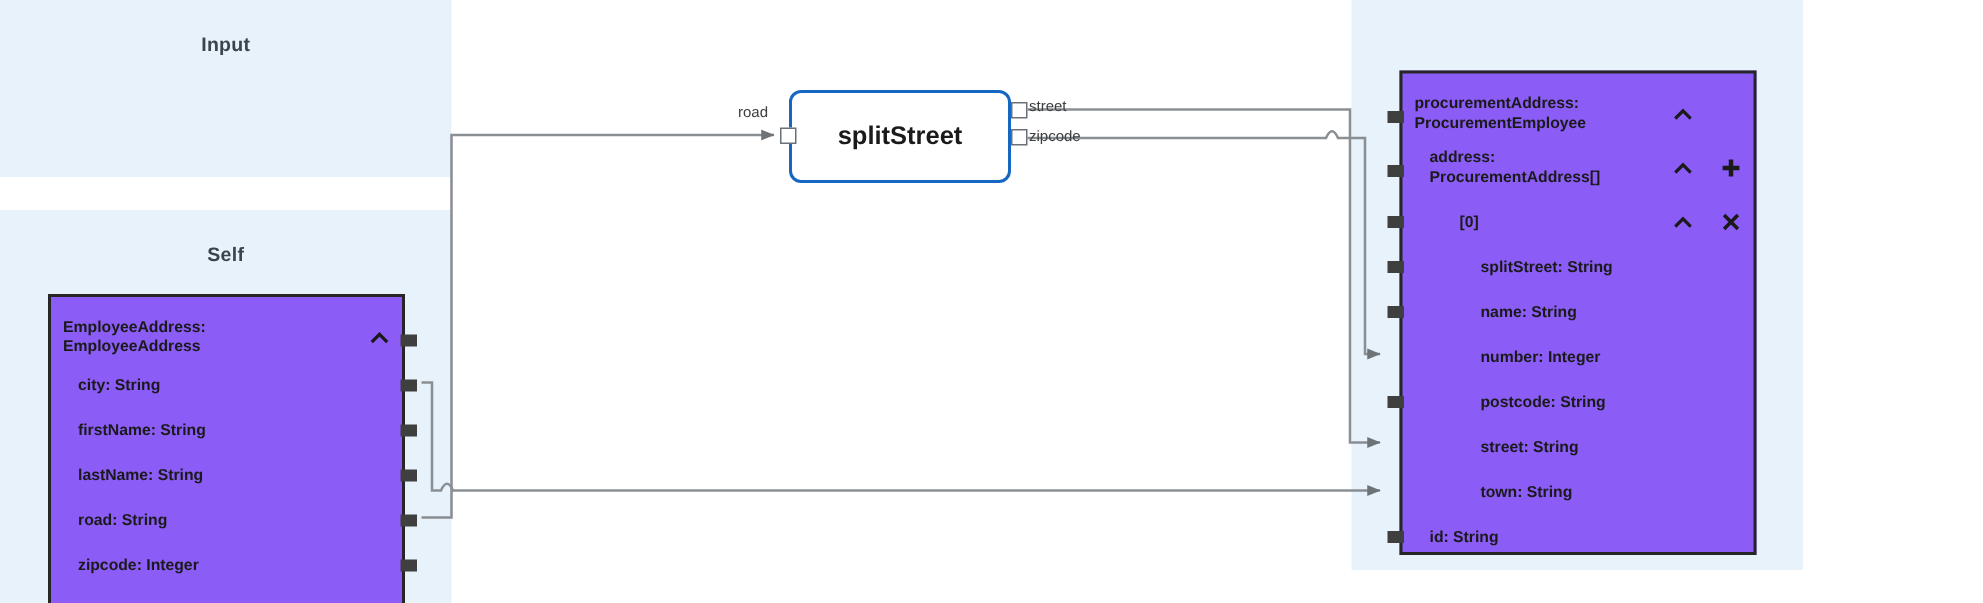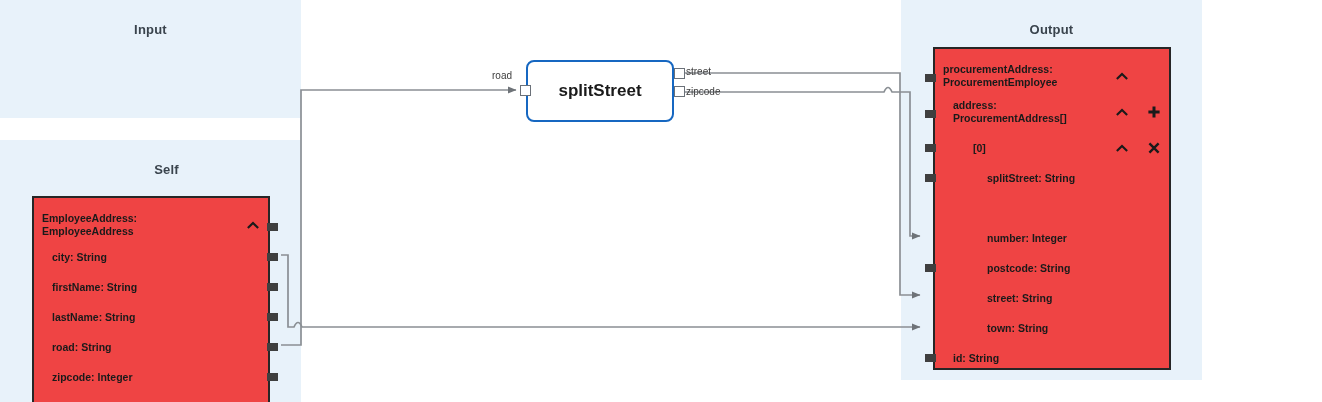--- a/index.html
+++ b/index.html
@@ -14,26 +14,26 @@
   .lane{position:absolute;background:#e8f2fa;}
   #lane-input{left:0;top:0;width:301px;height:118px;}
   #lane-self{left:0;top:140px;width:301px;height:262px;}
   #lane-output{left:901px;top:0;width:301px;height:380px;}
 
   .lane-title{
     position:absolute;width:301px;text-align:center;
     font-size:13px;font-weight:bold;color:#3a444d;letter-spacing:.2px;
   }
   #title-input{left:0;top:22px;}
-  #title-self{left:16px;top:162px;text-align:center;}
+  #title-self{left:0;top:162px;text-align:center;}
   #title-output{left:901px;top:22px;}
 
   
   .node{
-    position:absolute;background:#ef4444;border:2px solid #262626;
+    position:absolute;background:#8b5cf6;border:2px solid #262626;
     box-sizing:border-box;
   }
   #node-self{left:32px;top:196px;width:238px;height:240px;}
   #node-output{left:933px;top:47px;width:238px;height:323px;}
 
   .row{
     position:absolute;left:0;width:100%;height:30px;
     display:flex;align-items:center;box-sizing:border-box;
   }
   .row .label{
@@ -82,21 +82,20 @@
 <body>
 
 <div class="canvas">
 
   <div class="lane" id="lane-input"></div>
   <div class="lane" id="lane-self"></div>
   <div class="lane" id="lane-output"></div>
 
   <div class="lane-title" id="title-input">Input</div>
   <div class="lane-title" id="title-self">Self</div>
-  <div class="lane-title" id="title-output">Output</div>
 
   <svg id="wires" viewBox="0 0 1322 402" xmlns="http://www.w3.org/2000/svg">
     <defs>
       <marker id="arw" markerWidth="9" markerHeight="8" refX="8.5" refY="4" orient="auto" markerUnits="userSpaceOnUse">
         <path d="M0,0.4 L9,4 L0,7.6 Z" fill="#6e7378"></path>
       </marker>
     </defs>
     <g fill="none" stroke="#8a8f94" stroke-width="1.7">
 
       <path d="M281,345 H301 V90 H516" marker-end="url(#arw)"></path>
@@ -209,20 +208,24 @@
         </span>
       </span>
       <span class="port left" style="top:11px"></span>
     </div>
 
     <div class="row" style="top:114px">
       <span class="label ind3">splitStreet: String</span>
       <span class="port left" style="top:11px"></span>
     </div>
 
+    <div class="row" style="top:144px">
+      <span class="label ind3">name: String</span>
+      <span class="port left" style="top:11px"></span>
+    </div>
 
     <div class="row" style="top:174px">
       <span class="label ind3">number: Integer</span>
     </div>
 
     <div class="row" style="top:204px">
       <span class="label ind3">postcode: String</span>
       <span class="port left" style="top:11px"></span>
     </div>
 

